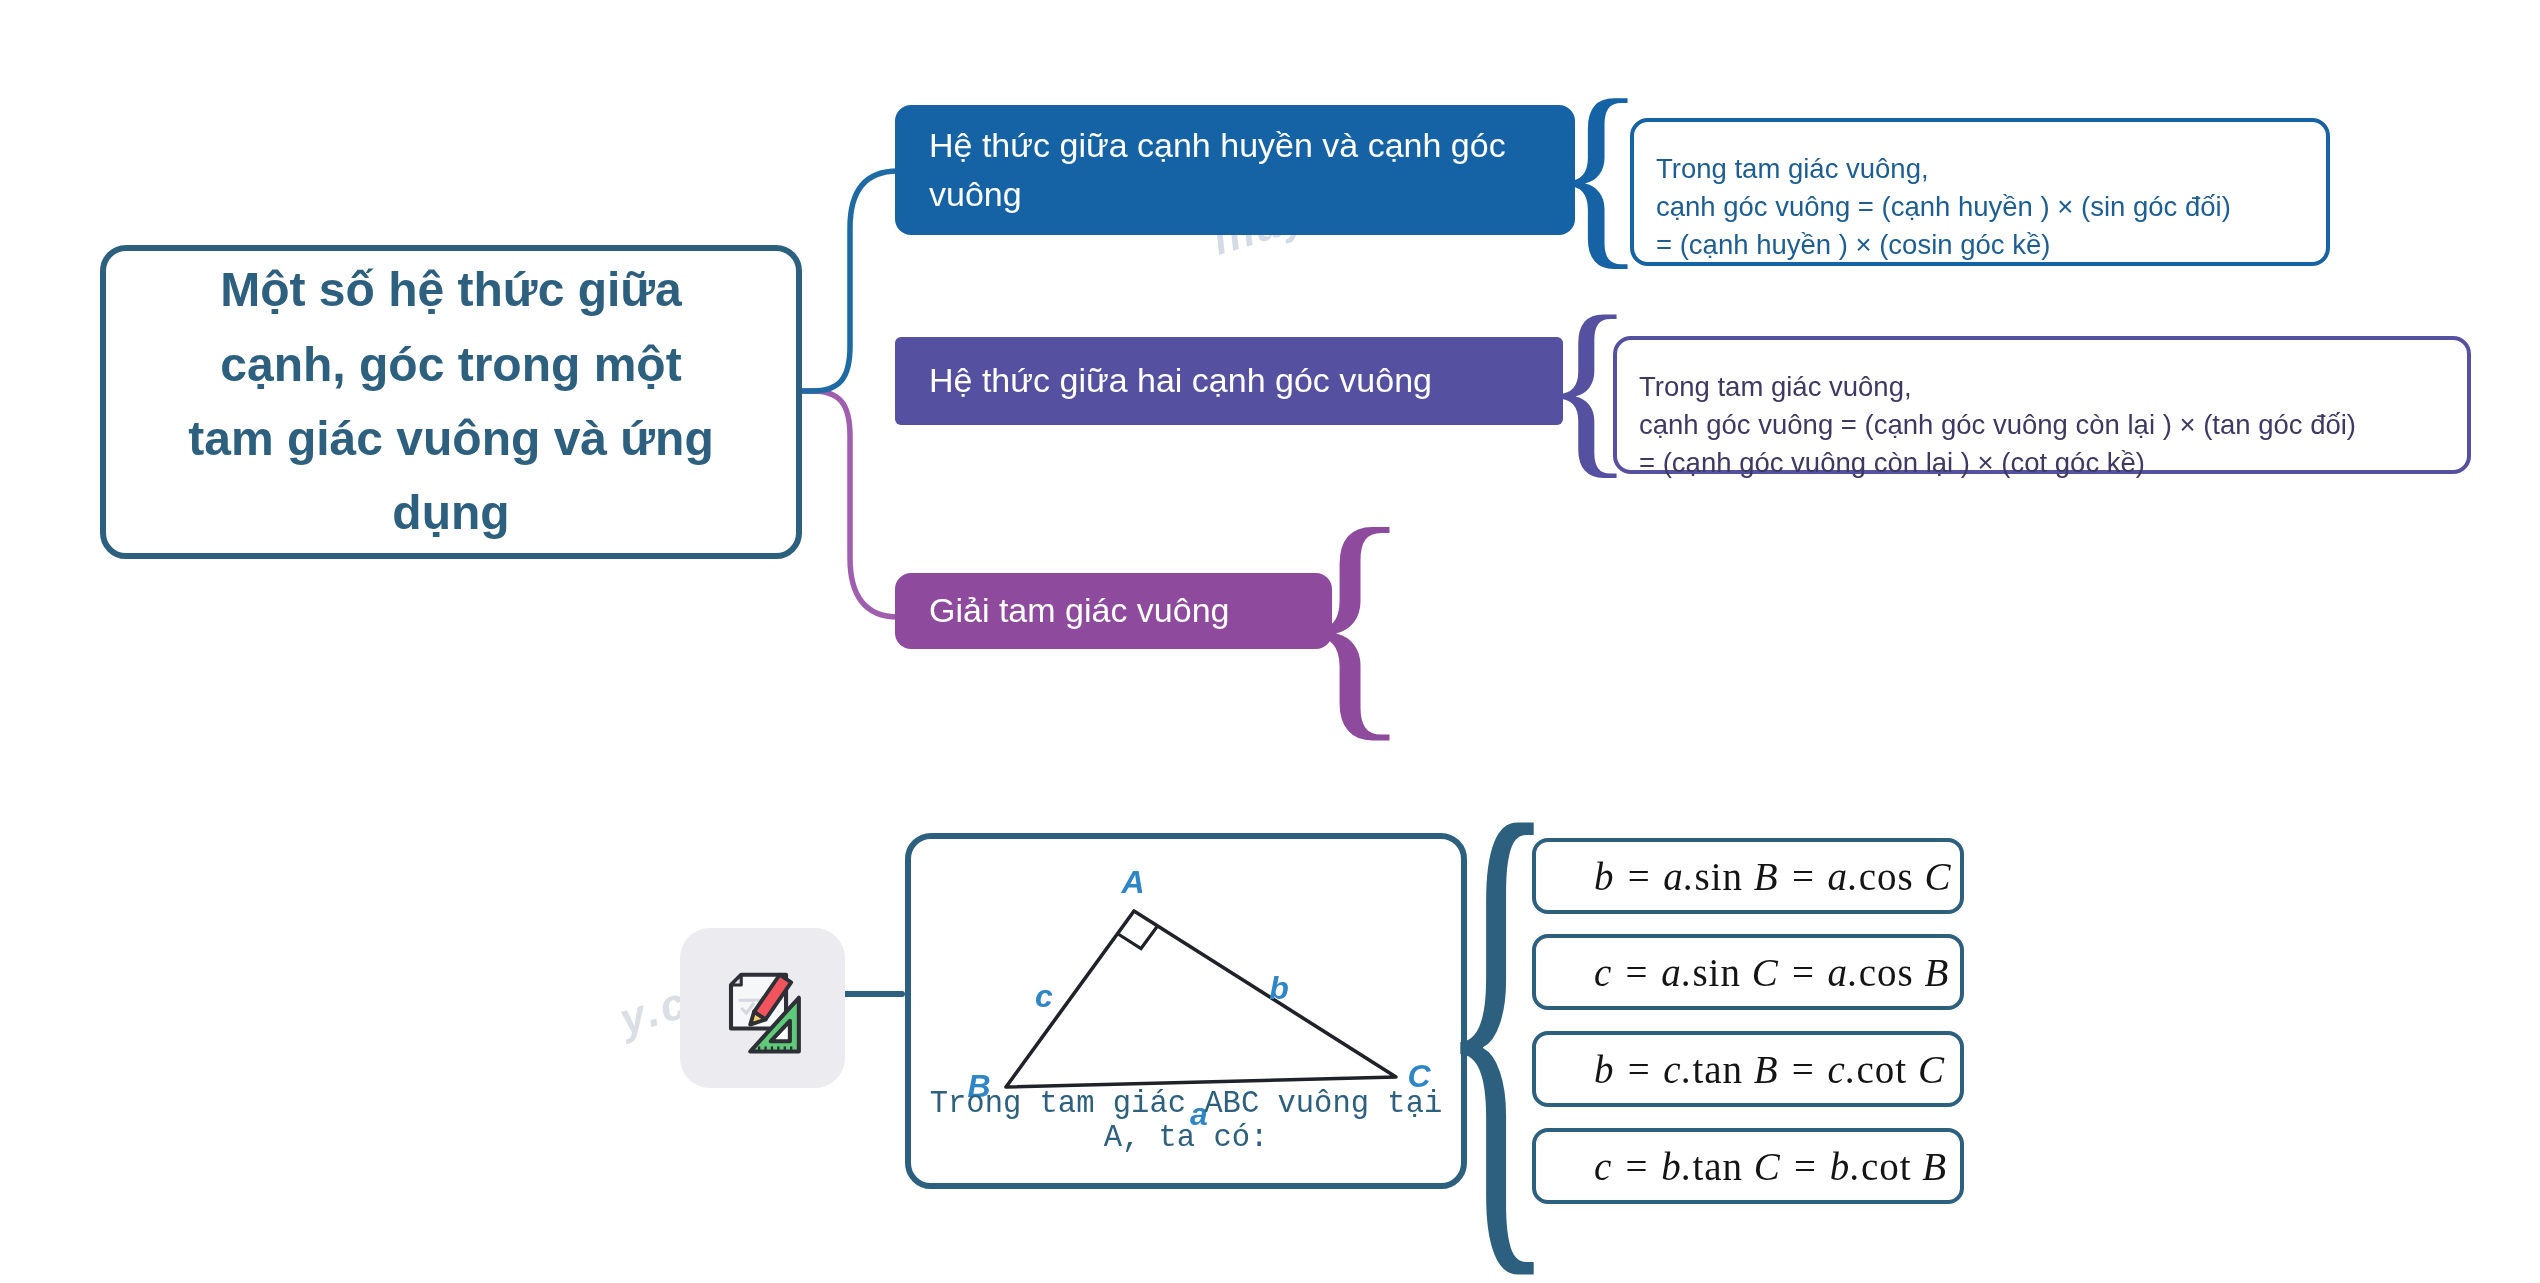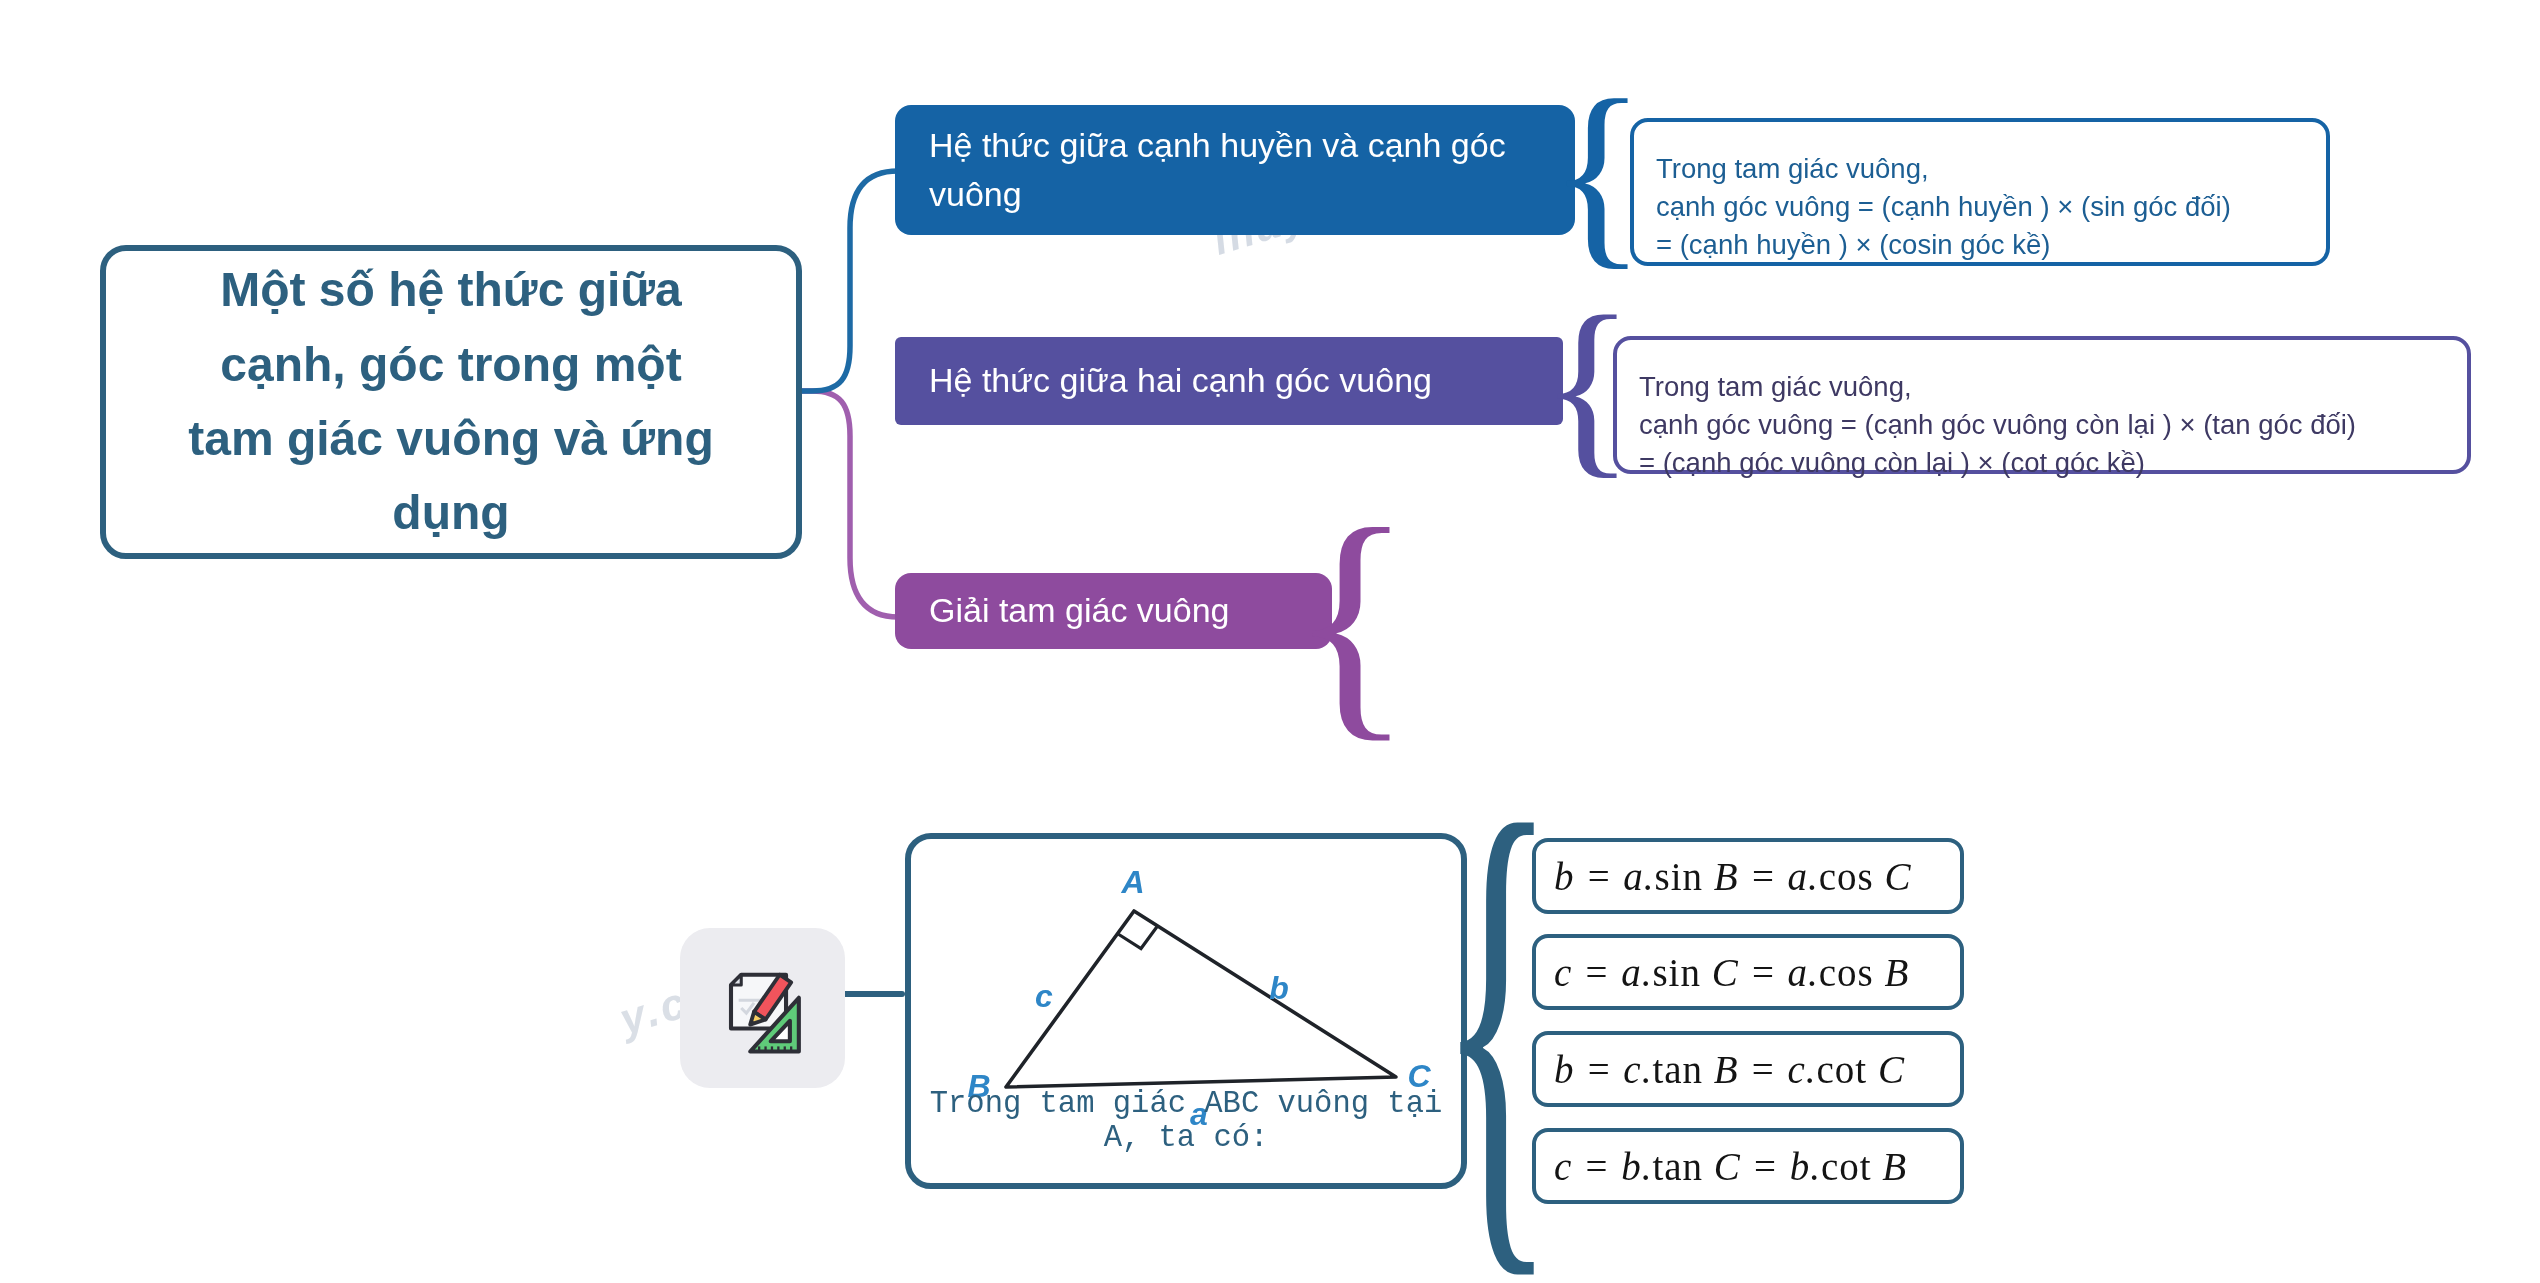--- a/index.html
+++ b/index.html
@@ -64,21 +64,21 @@
     color:#2d607f;font-size:30.5px;font-family:Liberation Mono, monospace;
   }
   .formula-box{
     width:432px;height:76px;background:#fff;border:4.5px solid #2d607f;border-radius:16px;
     box-sizing:border-box;display:flex;align-items:center;padding:0 18px;
   }
   .f-1{left:1532px;top:838px;} .f-2{left:1532px;top:934px;}
   .f-3{left:1532px;top:1031px;} .f-4{left:1532px;top:1128px;}
   .formula{
     font-family:"Liberation Serif", serif;font-style:italic;
-    font-size:39px;color:#141414;letter-spacing:1px;white-space:nowrap;
+    font-size:39px;color:#141414;letter-spacing:1px;white-space:nowrap;margin-left:40px;
   }
   .formula .fn{font-style:normal;}
 
   
   .wm{
     font-style:italic;font-weight:700;letter-spacing:3px;
     color:rgba(203,210,221,0.8);transform:rotate(-17deg);pointer-events:none;
   }
   .wm-1{left:1210px;top:188px;font-size:42px;}
   .wm-2{left:618px;top:975px;font-size:44px;color:rgba(214,219,227,0.9);}

